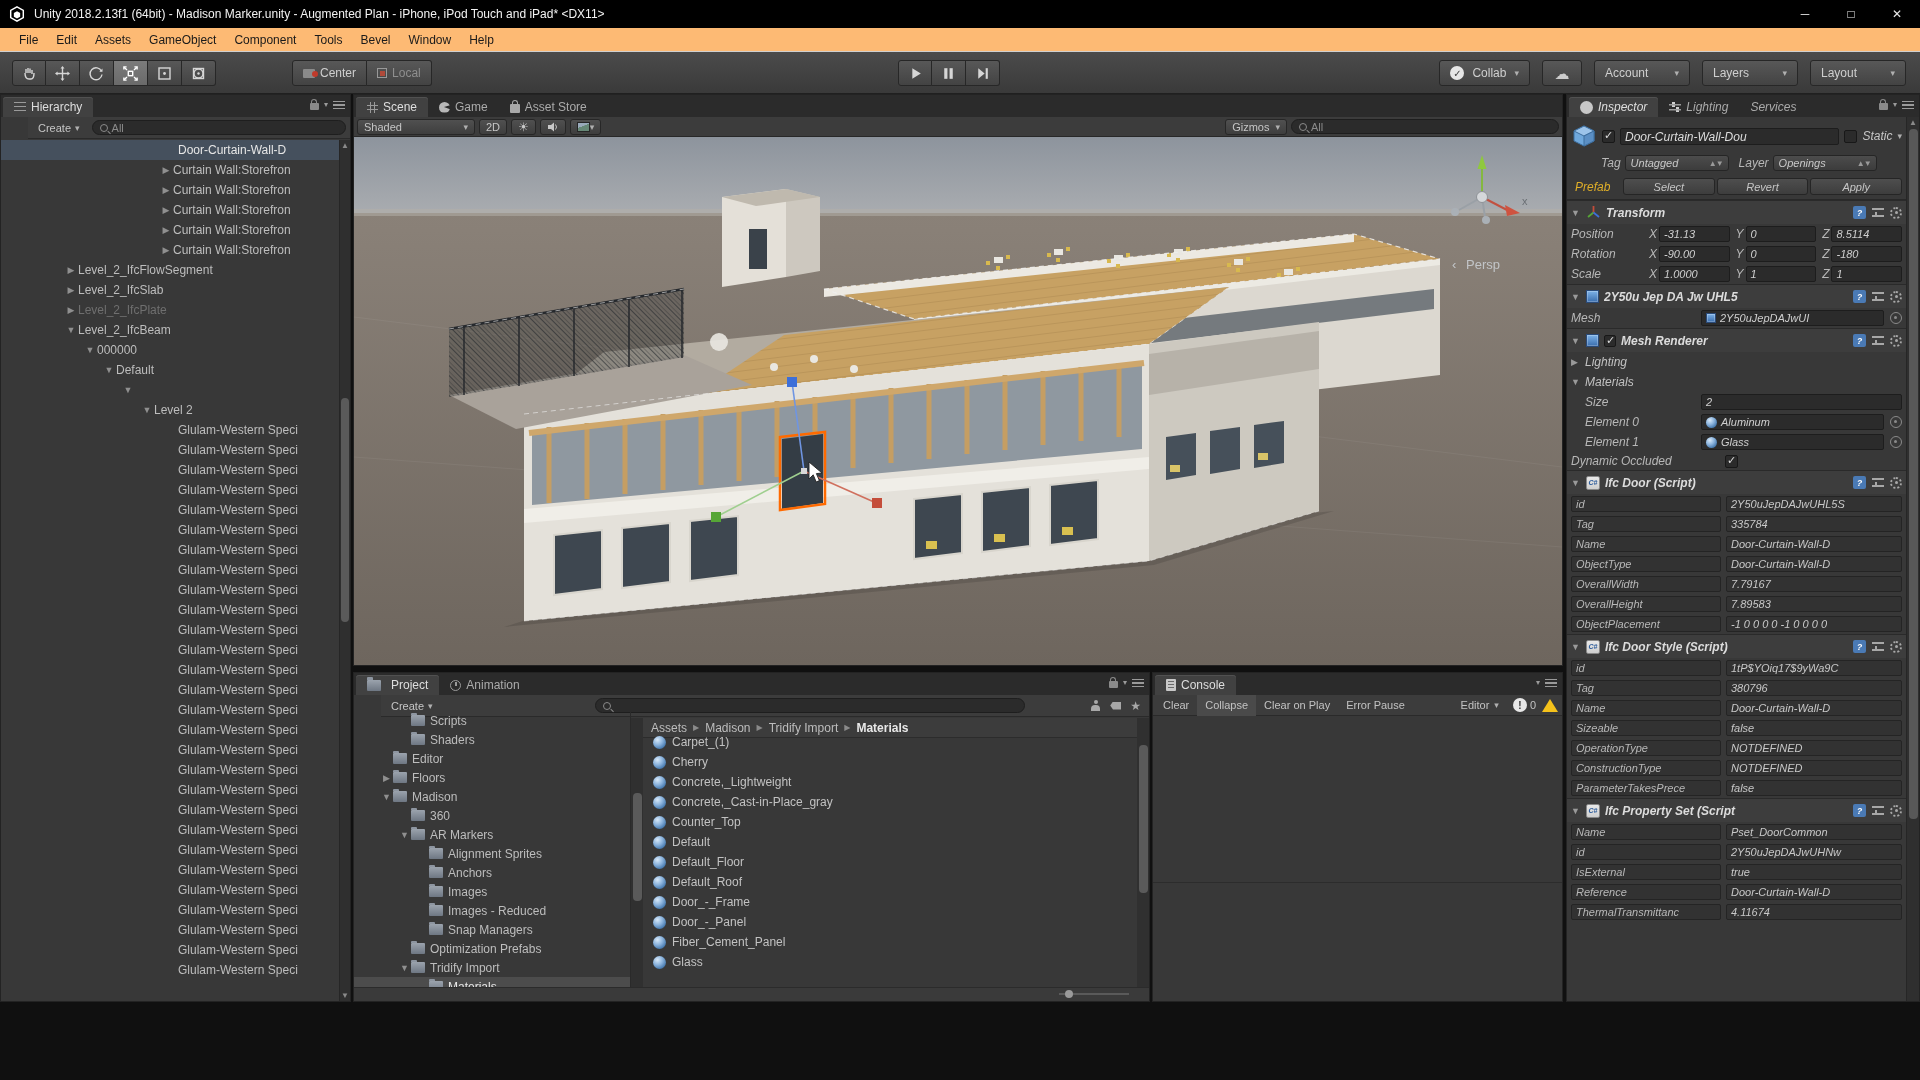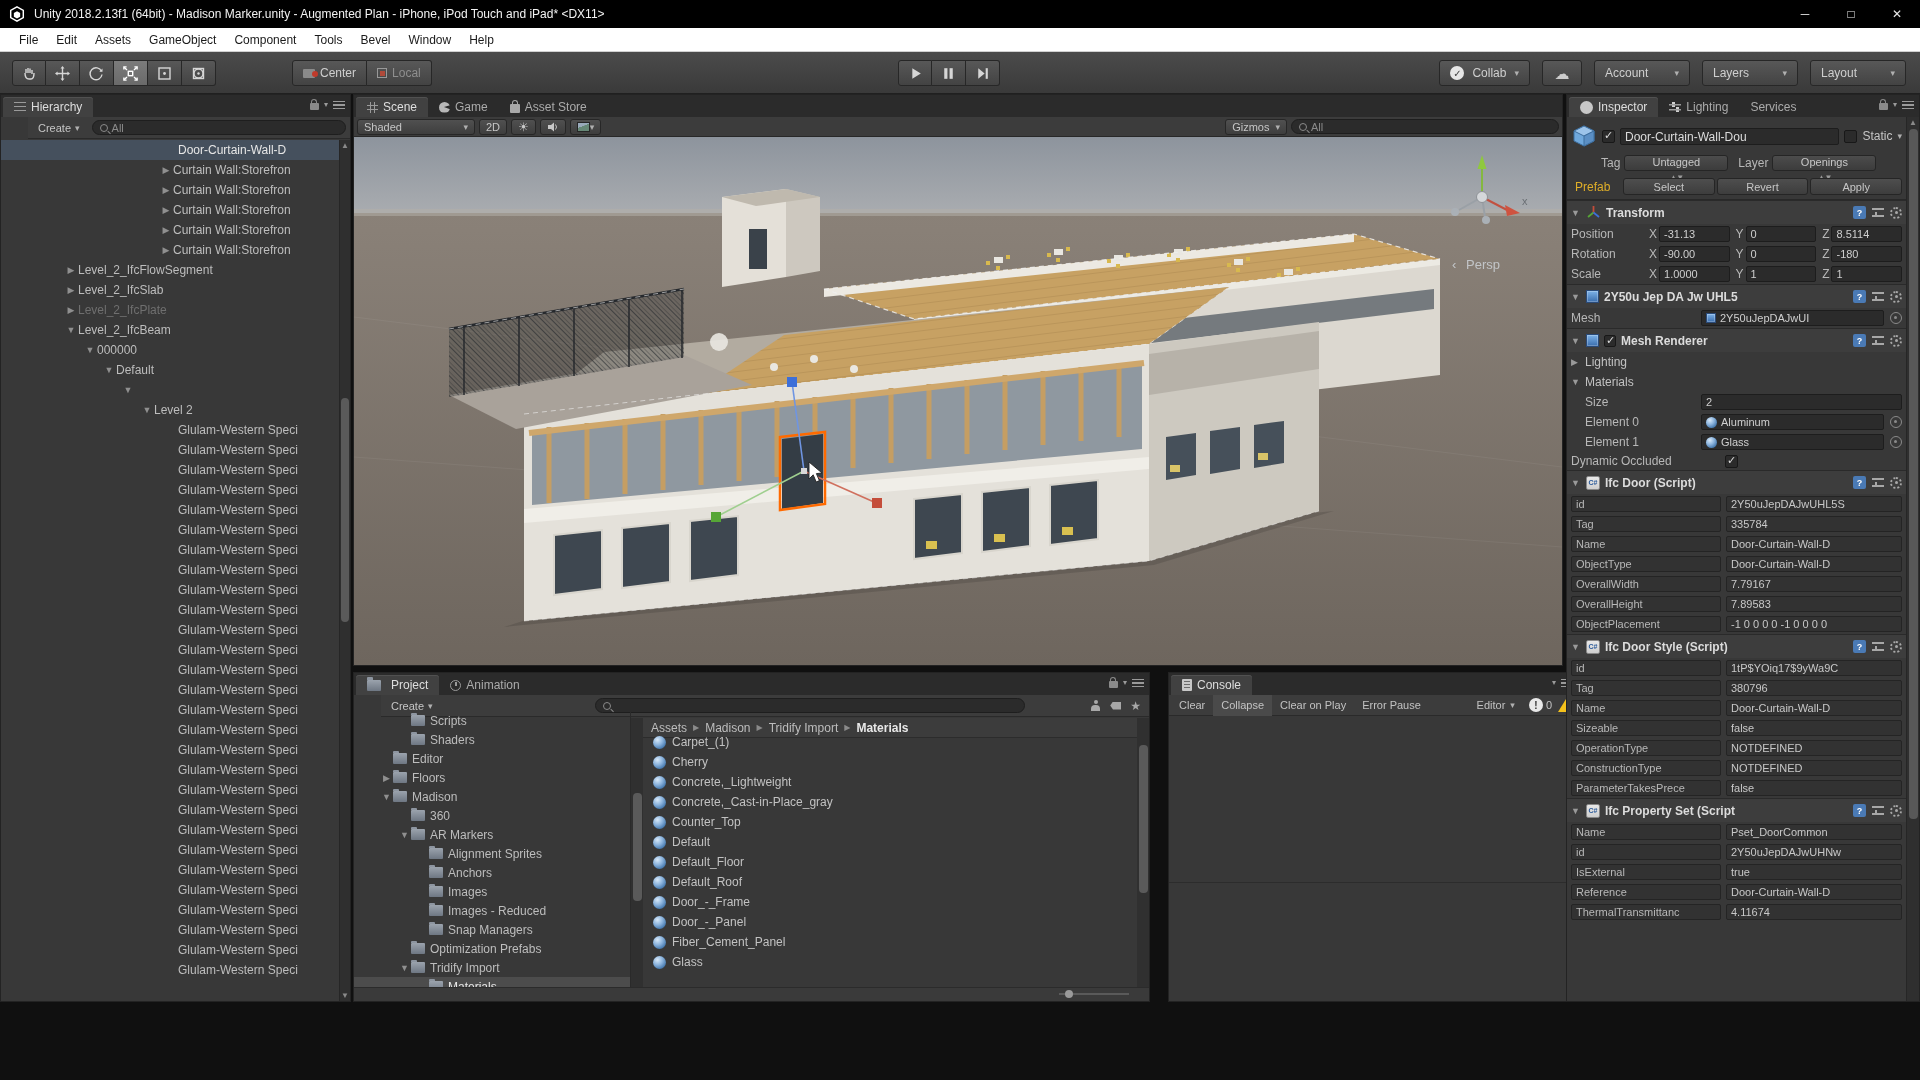--- a/index.html
+++ b/index.html
@@ -8,21 +8,21 @@
   #app { position:relative; width:1920px; height:1080px; background:#101010; }
 
   
   #titlebar { position:absolute; left:0; top:0; width:1920px; height:28px; background:#000; display:flex; align-items:center; color:#fff; }
   #titlebar .title { margin-left:8px; font-size:12px; color:#f2f2f2; white-space:nowrap; }
   .unity-logo { width:18px; height:18px; margin-left:8px; flex:0 0 auto; }
   #win-controls { margin-left:auto; display:flex; height:28px; }
   .win-btn { width:46px; height:28px; display:flex; align-items:center; justify-content:center; color:#e8e8e8; font-size:12px; }
 
   
-  #menubar { position:absolute; left:0; top:28px; width:1920px; height:24px; background:#ffffff; border-bottom:1px solid #d0d0d0; display:flex; align-items:center; padding-left:10px; }
+  #menubar { position:absolute; left:0; top:28px; width:1920px; height:24px; background:#fdba74; border-bottom:1px solid #d0d0d0; display:flex; align-items:center; padding-left:10px; }
   .menu-item { color:#1a1a1a; font-size:12px; padding:3px 9px; }
 
   
   #toolbar { position:absolute; left:0; top:52px; width:1920px; height:42px; background:linear-gradient(#4b4b4b,#3a3a3a); border-bottom:1px solid #202020; }
   .tool-group { position:absolute; top:8px; display:flex; }
   .tbtn { width:34px; height:26px; background:linear-gradient(#585858,#434343); border:1px solid #272727; border-left-width:0; display:flex; align-items:center; justify-content:center; }
   .tbtn:first-child { border-left-width:1px; border-radius:3px 0 0 3px; }
   .tbtn:last-child { border-radius:0 3px 3px 0; }
   .tbtn.active { background:linear-gradient(#7b7b7b,#6a6a6a); }
   .tbtn svg { width:17px; height:17px; stroke:#d6d6d6; fill:none; stroke-width:1.4; }
@@ -92,45 +92,45 @@
   #materials-list { padding-top:2px; margin-top:-8px; }
   .mrow { height:20px; display:flex; align-items:center; gap:6px; padding-left:10px; font-size:12px; color:#c2c2c2; white-space:nowrap; }
   .sphere { width:13px; height:13px; border-radius:50%; background:radial-gradient(circle at 35% 30%, #d8e9f8, #8cb4dd 40%, #4679ae 75%, #2d5682); flex:0 0 auto; }
   #plist-scroll { position:absolute; right:0; top:45px; bottom:14px; width:12px; background:#303030; }
   #plist-scroll .thumb { position:absolute; left:1.5px; right:1.5px; top:10%; height:55%; background:#5a5a5a; border-radius:4px; }
   #pbottom { position:absolute; left:0; right:0; bottom:0; height:14px; background:#3a3a3a; border-top:1px solid #2b2b2b; }
   #zoom-slider { position:absolute; right:20px; top:5px; width:70px; height:2px; background:#5a5a5a; }
   #zoom-slider .knob { position:absolute; left:6px; top:-3px; width:8px; height:8px; border-radius:50%; background:#9a9a9a; }
 
   
-  #console { left:1152px; top:672px; width:411px; height:330px;margin-left:16px; }
+  #console { left:1152px; top:672px; width:411px; height:330px; }
   #console-toolbar { height:21px; background:#3c3c3c; border-bottom:1px solid #2a2a2a; display:flex; align-items:center; padding:0 2px; }
   .cbtn { height:21px; padding:0 8px; font-size:11px; color:#c2c2c2; display:flex; align-items:center; background:transparent; }
   .cbtn.raised { background:#4a4a4a; }
   #console-right { margin-left:auto; display:flex; align-items:center; gap:6px; padding-right:2px; }
   .badge-info { width:14px; height:14px; border-radius:50%; background:#e8e8e8; color:#333; font-size:10px; font-weight:bold; display:flex; align-items:center; justify-content:center; }
   .warn-tri { width:0; height:0; border-left:8px solid transparent; border-right:8px solid transparent; border-bottom:13px solid #f5c21b; position:relative; }
   #console-body { position:absolute; top:44px; bottom:0; left:0; right:0; background:#383838; }
   #console-body .split { position:absolute; left:0; right:0; top:58%; height:1px; background:#2c2c2c; }
 
   
-  #inspector { left:1566px; top:94px; width:354px; height:908px; }
+  #inspector { left:1566px; top:94px; width:354px; height:908px;font-style:italic; }
   #insp-scroll { position:absolute; right:0; top:22px; bottom:0; width:13px; background:#2f2f2f; border-left:1px solid #262626; }
   #insp-scroll .thumb { position:absolute; left:1.5px; right:1.5px; top:12px; height:78%; background:#585858; border-radius:4px; }
   #insp-content { position:absolute; left:0; top:22px; bottom:0; right:13px; overflow:hidden; }
   #insp-header { padding:6px 4px 4px 4px; border-bottom:1px solid #282828; }
   .ih-row1 { display:flex; align-items:center; gap:5px; }
   .go-cube { width:26px; height:26px; flex:0 0 auto; }
   .checkbox { width:13px; height:13px; background:#2b2b2b; border:1px solid #181818; border-radius:2px; position:relative; flex:0 0 auto; }
   .checkbox.checked::after { content:"✓"; position:absolute; left:1px; top:-2px; color:#dcdcdc; font-size:11px; }
   .namefield { flex:1; height:17px; background:#2b2b2b; border:1px solid #1d1d1d; border-radius:2px; color:#dcdcdc; font-size:12px; line-height:16px; padding:0 4px; overflow:hidden; white-space:nowrap; }
   .static-lbl { color:#c6c6c6; font-size:12px; }
   .ih-row2 { display:flex; align-items:center; gap:4px; margin-top:6px; padding-left:30px; }
   .mini-lbl { color:#b8b8b8; font-size:12px; }
-  .dropfield { height:16px; background:linear-gradient(#4c4c4c,#3c3c3c); border:1px solid #252525; border-radius:3px; color:#c8c8c8; font-size:11px; display:flex; align-items:center; padding:0 5px; gap:5px;flex-direction:column; }
+  .dropfield { height:16px; background:linear-gradient(#4c4c4c,#3c3c3c); border:1px solid #252525; border-radius:3px; color:#c8c8c8; font-size:11px; display:flex; align-items:center; padding:0 5px; gap:5px; }
   .updn { font-size:8px; color:#9a9a9a; letter-spacing:-1px; }
   .ih-row3 { display:flex; align-items:center; gap:4px; margin-top:7px; padding-left:4px; }
   .prefab-lbl { color:#dfae28; font-size:12px; width:44px; }
   .pfbtn { flex:1; height:17px; background:linear-gradient(#4e4e4e,#3d3d3d); border:1px solid #252525; border-radius:3px; color:#c6c6c6; font-size:11px; display:flex; align-items:center; justify-content:center; }
   .comp-header { height:24px; display:flex; align-items:center; gap:5px; padding:0 4px; border-top:1px solid #2a2a2a; background:#3d3d3d; }
   .comp-header .foldarr { font-size:9px; color:#9a9a9a; width:10px; }
   .comp-header .ctitle { font-weight:bold; color:#dcdcdc; font-size:12px; white-space:nowrap; overflow:hidden; flex:1; }
   .hdr-icons { display:flex; align-items:center; gap:6px; margin-left:auto; flex:0 0 auto; }
   .help-ico { width:13px; height:13px; border-radius:2px; background:#4a7ab5; color:#fff; font-size:9px; font-weight:bold; display:flex; align-items:center; justify-content:center; }
   .preset-ico { width:12px; height:9px; border-top:2px solid #a8a8a8; border-bottom:2px solid #a8a8a8; position:relative; }

